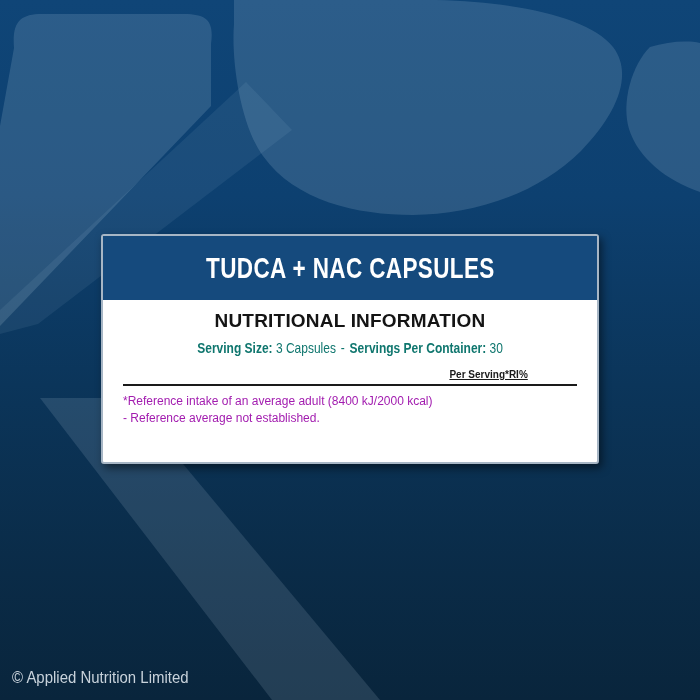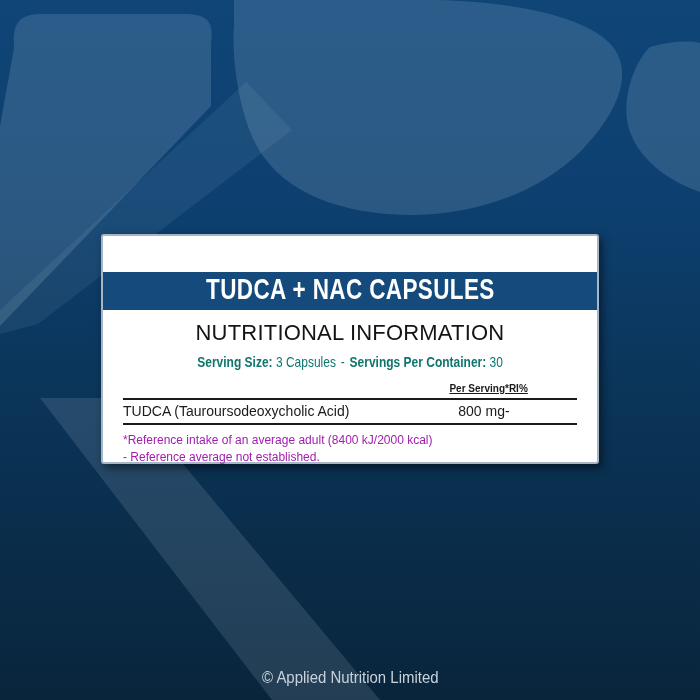--- a/index.html
+++ b/index.html
@@ -10,31 +10,31 @@
   }
   .watermark{position:absolute;left:0;top:0;width:700px;height:700px;display:block;}
 
   
   .card{
     position:absolute;left:101px;top:234px;width:494px;height:226px;
     background:#ffffff;border:2px solid #A7B6C5;border-radius:3px;
     box-shadow:3px 4px 9px rgba(0,0,0,.5);
   }
   .card-header{
-    height:38px;background:#154A7D;display:flex;align-items:flex-start;justify-content:center;margin-top:36px;
+    height:64px;background:#154A7D;display:flex;align-items:center;justify-content:center;
   }
   .card-title{
     margin:0;color:#ffffff;font-size:30px;font-weight:700;letter-spacing:.5px;white-space:nowrap;
   }
   .cx75{display:inline-block;transform:scaleX(.75);transform-origin:center;}
   .cx80{display:inline-block;transform:scaleX(.80);transform-origin:center;}
   .cx88{display:inline-block;transform:scaleX(.88);transform-origin:center;}
   .card-body{padding:0 20px;color:#141414;}
   .section-title{
-    margin:10px 0 0 0;text-align:center;font-size:22px;font-weight:400;letter-spacing:.2px;white-space:nowrap;
+    margin:10px 0 0 0;text-align:center;font-size:19px;font-weight:700;letter-spacing:.2px;white-space:nowrap;
   }
   .serving-line{
     margin-top:7px;text-align:center;font-size:15px;white-space:nowrap;color:#0f766e;
   }
   .serving-line b{font-weight:700;}
   .sep{margin:0 6px;}
 
   
   .nutri-table{width:100%;border-collapse:collapse;margin-top:10px;font-size:14px;color:#1a1a1a;}
   .nutri-table th{font-weight:700;font-size:10px;text-decoration:underline;}
@@ -43,21 +43,21 @@
   .col-ri{width:72px;text-align:center;}
   .nutri-table thead th{border-bottom:2px solid #1a1a1a;}
   .row-mid td{border-bottom:1px solid #9a9a9a;}
   .row-end td{border-bottom:2px solid #1a1a1a;}
 
   .footnotes{margin-top:8px;}
   .footnotes p{margin:0 0 2px 0;font-size:12px;line-height:1.25;color:#a21caf;white-space:nowrap;}
 
   
   .footer-copy{
-    position:absolute;left:0;right:0;bottom:12px;text-align:center;
+    position:absolute;left:0;right:0;bottom:12px;
     color:#C8D2DB;font-size:17px;white-space:nowrap;
   }
 </style>
 </head>
 <body>
 
 <div class="stage">
 
   <svg class="watermark" viewBox="0 0 700 700" xmlns="http://www.w3.org/2000/svg" aria-hidden="true">
     <g fill="#D7EBFA">
@@ -83,25 +83,20 @@
 
       <table class="nutri-table">
         <thead>
           <tr>
             <th></th>
             <th class="col-ps">Per Serving</th>
             <th class="col-ri">*RI%</th>
           </tr>
         </thead>
         <tbody>
-          <tr class="row-end">
-            <td>TUDCA (Tauroursodeoxycholic Acid)</td>
-            <td class="col-ps">800 mg</td>
-            <td class="col-ri">-</td>
-          </tr>
         </tbody>
       </table>
 
       <div class="footnotes">
         <p>*Reference intake of an average adult (8400 kJ/2000 kcal)</p>
         <p>- Reference average not established.</p>
       </div>
 
     </div>
   </div>

